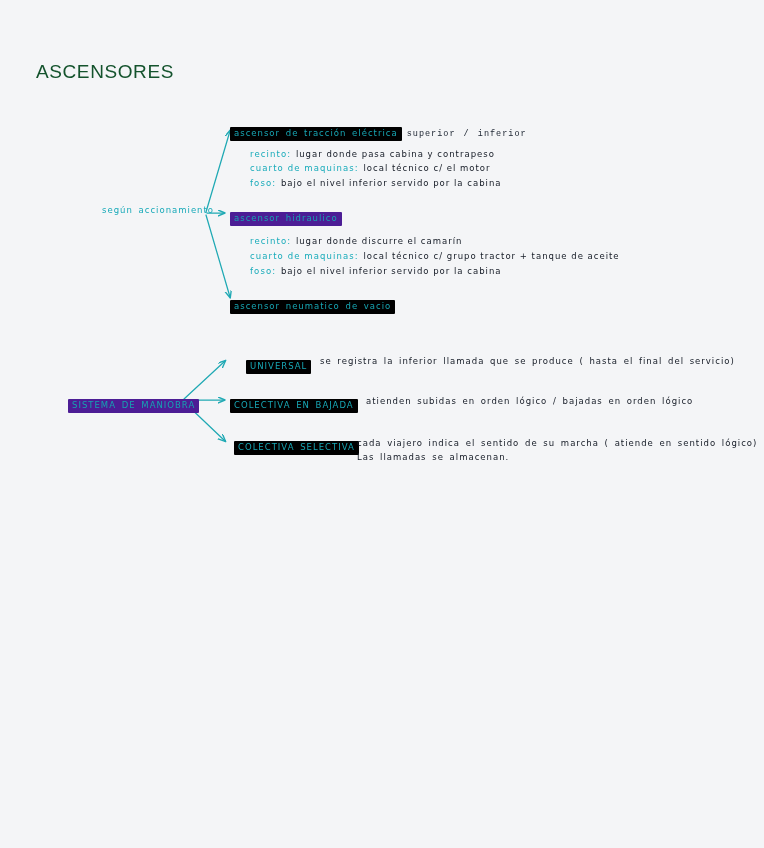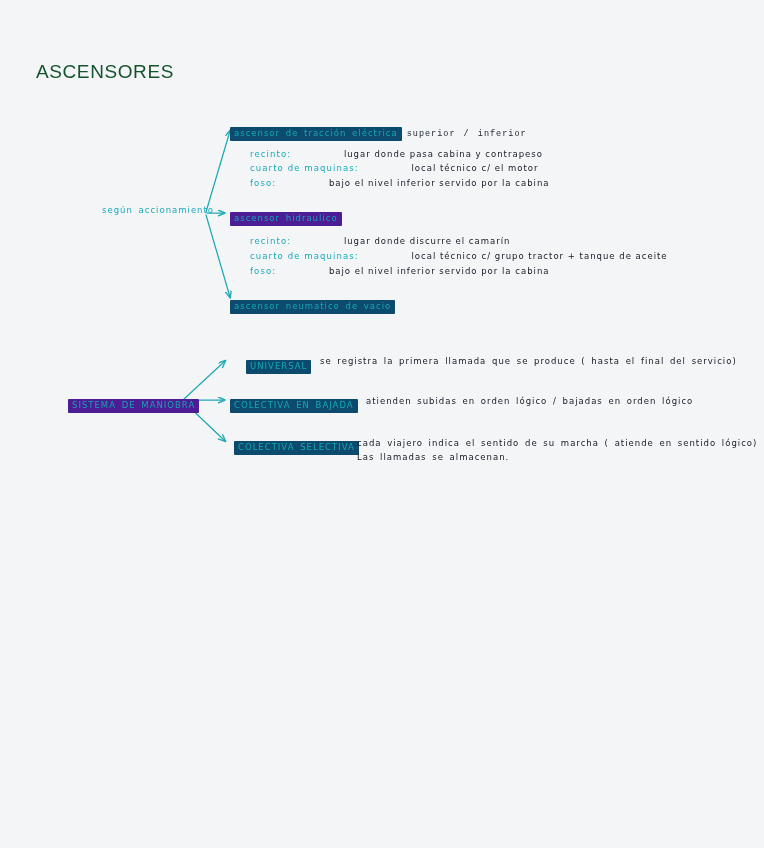--- a/index.html
+++ b/index.html
@@ -31,42 +31,42 @@
     font-family:"DejaVu Sans", sans-serif;
     font-size:8.5px;
     letter-spacing:1.0px;
     word-spacing:2px;
     white-space:nowrap;
     line-height:1.1;
   }
   .teal{color:#16a9b8;padding-left:24px;}
 
   .hl{
-    background:#0c4a6e;
+    background:#000000;
     color:#17a7b5;
     padding:2px 4px 2.5px 4px;
     border-radius:1px;
     display:inline-block;
     text-align:right;
   }
   .hl-soft{
     background:#4c1d95;
     color:#15a3b2;
     padding:2px 4px 2.5px 4px;
     border-radius:1px;
     display:inline-block;
   }
   .plain-after{
     color:#1b2330;
     margin-left:5px;
     letter-spacing:1px;
     font-family:Liberation Mono, monospace;
   }
   .lbl{color:#18abba;letter-spacing:1.1px;}
-  .body-txt{color:#141a25;letter-spacing:1.0px;margin-left:48px;}
+  .body-txt{color:#141a25;letter-spacing:1.0px;}
 
   .row{position:absolute;white-space:nowrap;font-size:8.5px;
        font-family:"DejaVu Sans", sans-serif;line-height:1.15;}
   .row .lbl{margin-right:2px;}
 
   .node{position:absolute;}
   .desc{position:absolute;white-space:nowrap;font-size:8.5px;
         font-family:"DejaVu Sans", sans-serif;color:#141a25;
         letter-spacing:1.0px;word-spacing:2px;}
   .desc2{margin-top:4px;display:block;}
@@ -137,21 +137,21 @@
   </div>
 
   <div class="node" style="left:68px;top:393px;">
     <span class="hw hl-soft" style="position:static;">SISTEMA DE MANIOBRA</span>
   </div>
 
   <div class="node" style="left:246px;top:354px;">
     <span class="hw hl" style="position:static;">UNIVERSAL</span>
   </div>
   <div class="desc" style="left:320px;top:356px;">
-    <span>se registra la primera  llamada que se produce   ( hasta el final del servicio)</span>
+    <span>se registra la inferior  llamada que se produce   ( hasta el final del servicio)</span>
   </div>
 
   <div class="node" style="left:230px;top:393px;">
     <span class="hw hl" style="position:static;">COLECTIVA EN  BAJADA</span>
   </div>
   <div class="desc" style="left:366px;top:396px;">
     <span>atienden  subidas  en orden lógico /  bajadas en orden lógico</span>
   </div>
 
   <div class="node" style="left:226px;top:435px;padding-left:8px;">

